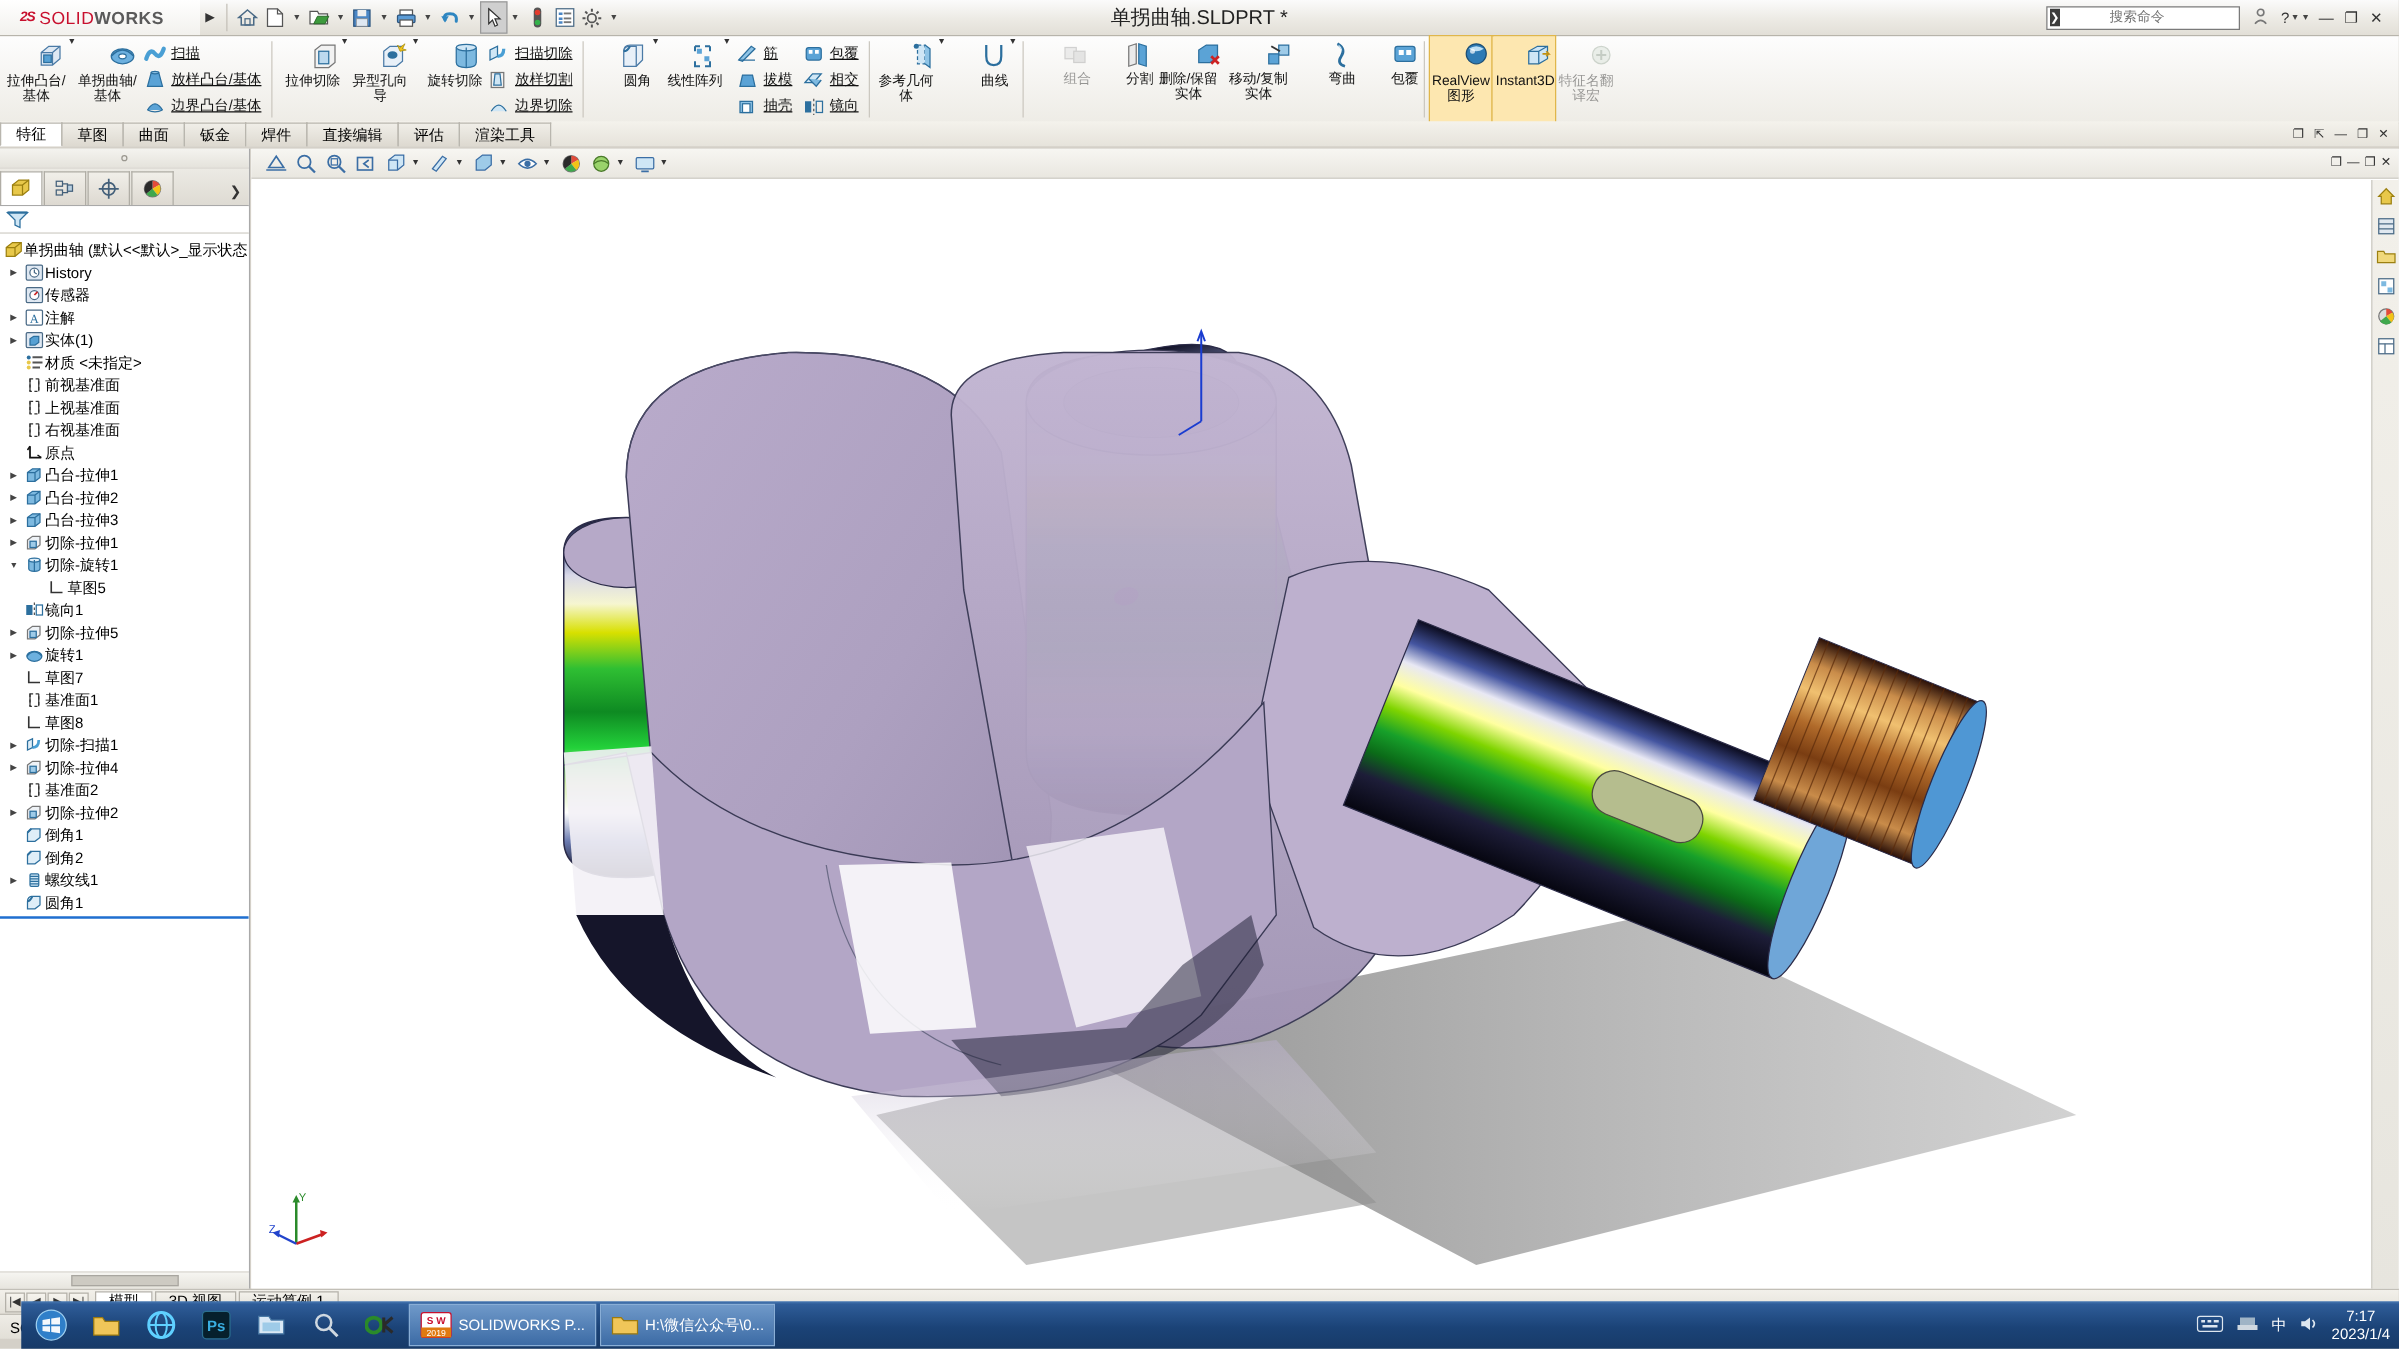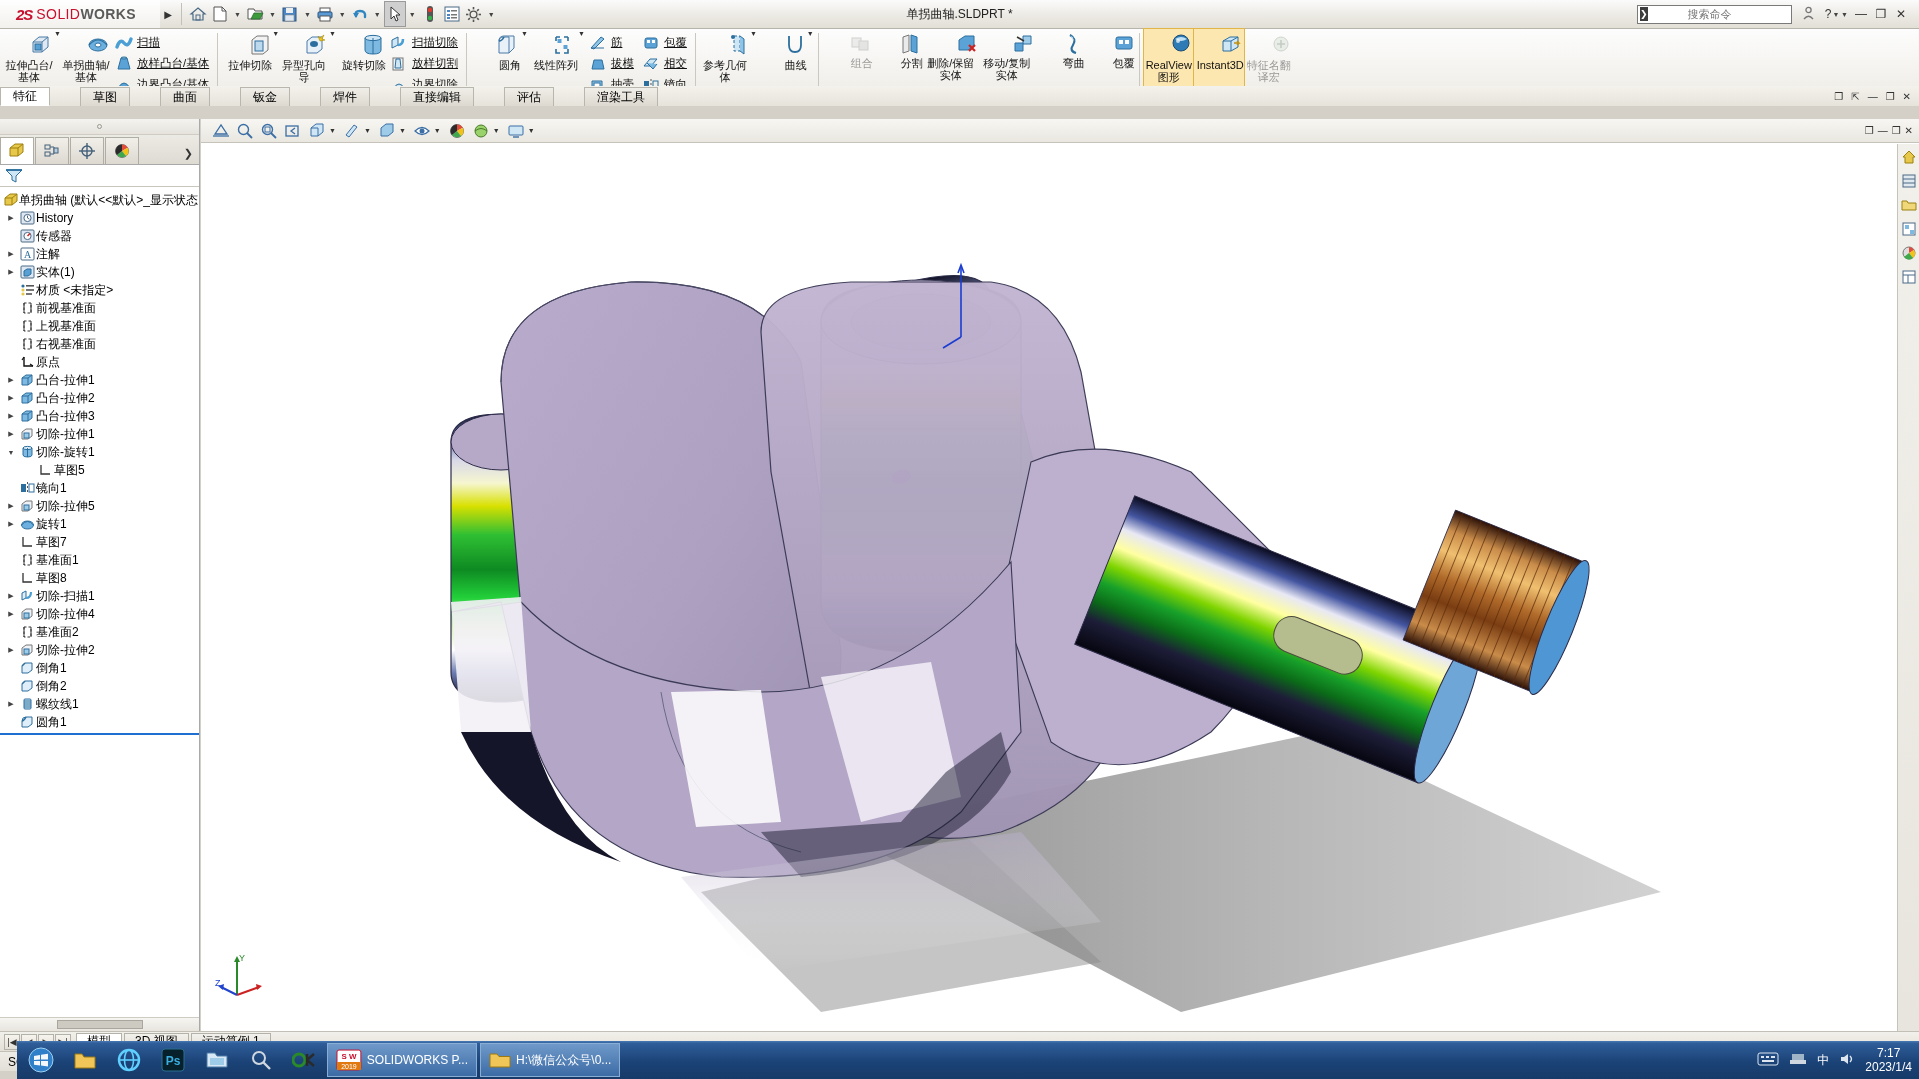--- a/index.html
+++ b/index.html
@@ -6,30 +6,30 @@
   html,body { width:1919px; height:1079px; overflow:hidden;
     font-family:"Liberation Sans","DejaVu Sans",sans-serif; font-size:12px; color:#000; }
   body { background:#d4d0c8; }
 
   
   #titlebar { position:absolute; left:0; top:0; width:1919px; height:29px;
     background:linear-gradient(180deg,#fbfbfb 0%,#eceae4 55%,#e2dfd7 100%);
     border-bottom:1px solid #b7b4ab; display:flex; align-items:center; }
   .sw-logo { width:160px; padding-left:16px; display:flex; align-items:center; height:100%;
     background:linear-gradient(180deg,#ffffff,#f2f1ed); }
-  .sw-logo .ds { color:#c8102e; font-weight:bold; font-size:15px; font-style:italic; letter-spacing:-1px;}
+  .sw-logo .ds { color:#c8102e; font-weight:bold; font-size:11px; font-style:italic; letter-spacing:-1px;}
   .sw-logo .solid { color:#c8102e; font-weight:normal; font-size:14px; letter-spacing:.4px; margin-left:4px;}
   .sw-logo .works { color:#5a5a5a; font-weight:bold; font-size:14px; letter-spacing:.4px;}
   .tb-sep { width:1px; height:22px; background:#c3c0b8; margin:0 5px; }
   .tb-arrow { width:16px; text-align:center; font-size:10px; color:#333; cursor:pointer; }
   .tb-btn { height:26px; min-width:22px; padding:0 2px; display:flex; align-items:center;
     justify-content:center; cursor:pointer; }
   .tb-btn.pressed { background:#cfcfcf; border:1px solid #9a9a9a; }
   .tb-caret { font-size:7px; color:#444; padding:0 3px; cursor:pointer; }
-  #doc-title { position:absolute; left:0; right:0; text-align:center; font-size:12px; color:#222; }
+  #doc-title { position:absolute; left:0; right:0; text-align:center; font-size:16px; color:#222; }
   #title-right { margin-left:auto; display:flex; align-items:center; padding-right:8px; }
   #search-box { width:155px; height:19px; border:1px solid #7a7a7a; background:#fff;
     display:flex; align-items:center; padding:0 2px; margin-right:6px; }
   #search-box .sicon { width:14px; height:14px; background:#3c3c3c; color:#fff; font-size:9px;
     display:flex; align-items:center; justify-content:center; }
   #search-box input { border:0; outline:0; flex:1; font-size:11px; padding-left:4px; color:#777;
      font-family:"Liberation Sans",sans-serif; background:transparent;margin-left:36px;}
   .win-btn { width:20px; text-align:center; font-size:12px; color:#333; cursor:pointer; }
 
   
@@ -45,22 +45,22 @@
   .stackcol { display:flex; flex-direction:column; justify-content:flex-start; padding-top:3px; }
   .small-btn { height:21px; display:flex; align-items:center; padding:0 4px; cursor:pointer;
      font-size:11.5px; color:#111; white-space:nowrap;text-decoration:underline; }
   .small-btn .ic { margin-right:4px; display:flex; }
   .dimmed { opacity:.42; }
   .big-btn.active { background:#fde7b0; outline:1px solid #e0b64a; }
   .caret-row { height:8px; display:flex; align-items:center; justify-content:center;
      font-size:7px; color:#333; }
 
   
-  #tabs { position:absolute; left:0; top:86px; width:1919px; height:20px;
-    background:linear-gradient(180deg,#f4f2ec,#e6e3db); display:flex; align-items:flex-end;gap:31px; }
+  #tabs { position:absolute; left:0; top:97px; width:1919px; height:20px;
+    background:linear-gradient(180deg,#f4f2ec,#e6e3db); display:flex; align-items:flex-end; }
   .tab { height:19px; padding:0 12px; font-size:12px; display:flex; align-items:center;
     border:1px solid #b9b6ae; border-bottom:none; background:linear-gradient(180deg,#f0eee8,#ddd9d0);
     margin-right:-1px; cursor:pointer; }
   .tab.sel { background:#fff; border-bottom:1px solid #fff; }
   #tabs-right { margin-left:auto; display:flex; align-items:center; height:20px; padding-right:6px; gap:4px;}
   .tri-btn { font-size:10px; color:#333; cursor:pointer; padding:0 2px;}
 
   
   #sidebar { position:absolute; left:0; top:119px; width:200px; bottom:48px; background:#fff;
      border-right:1px solid #a9a9a9; display:flex; flex-direction:column; }

